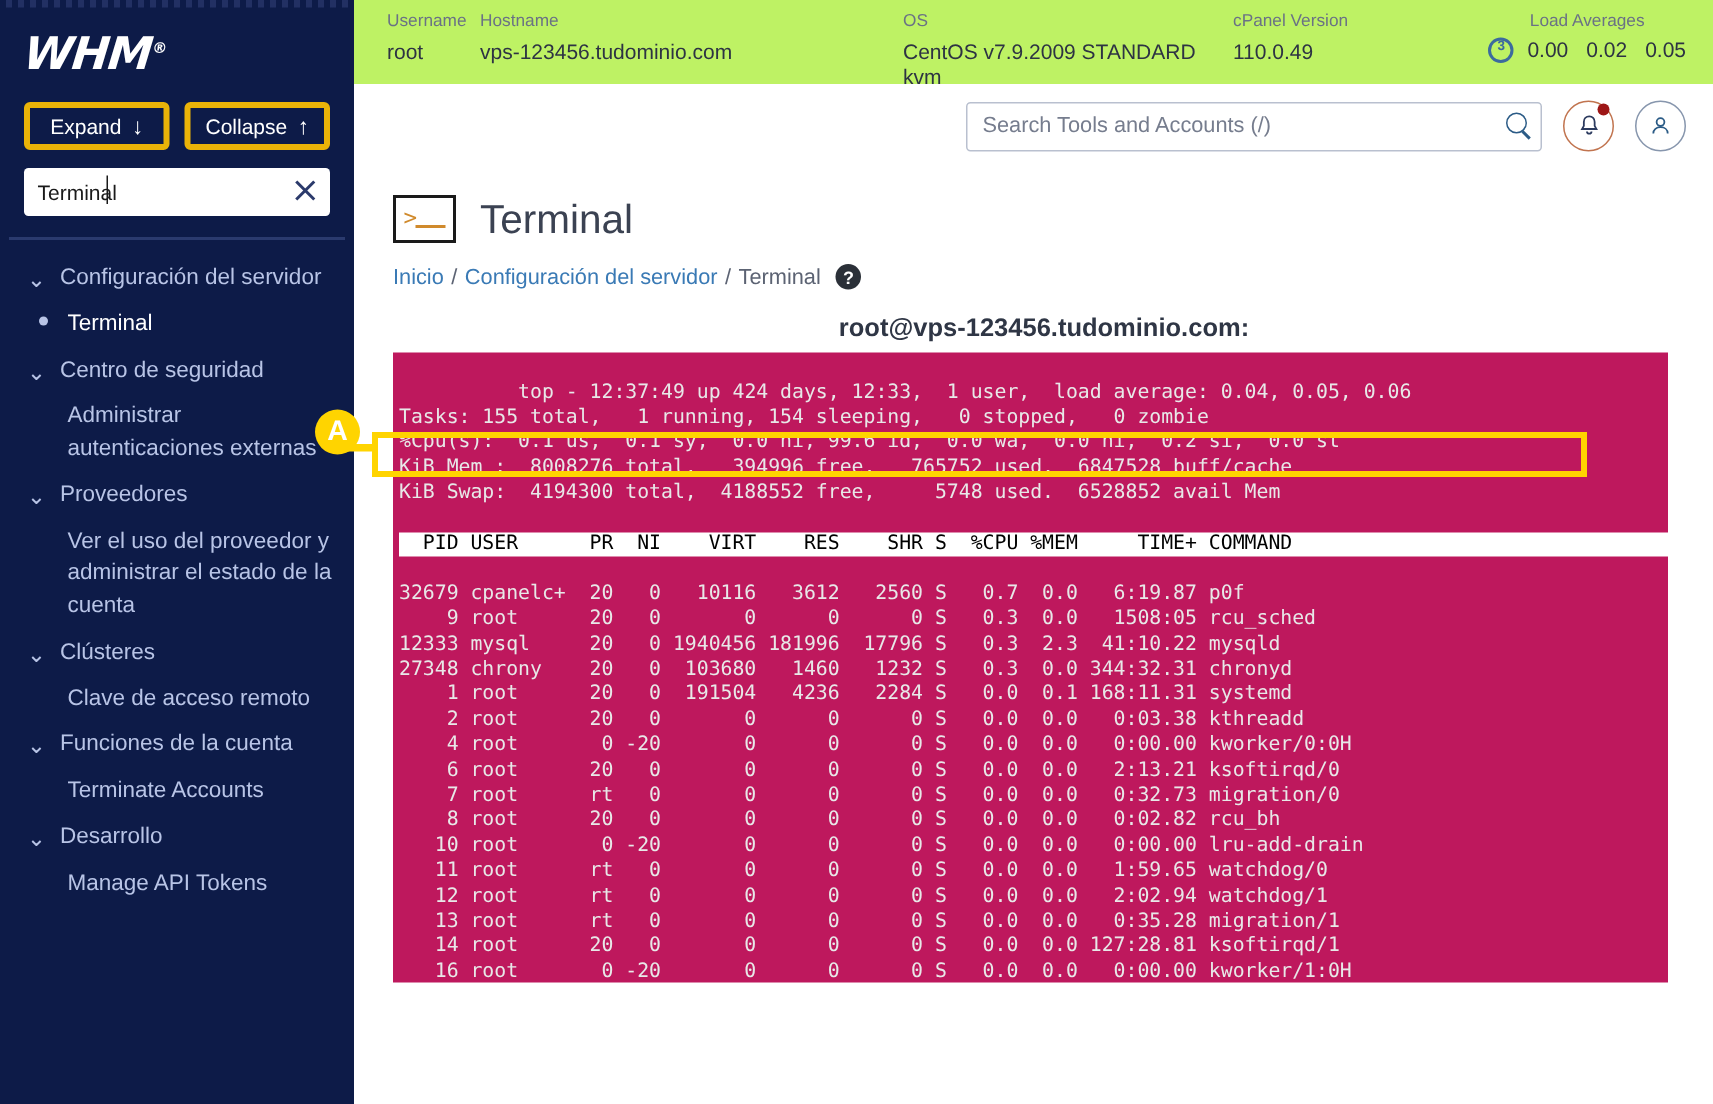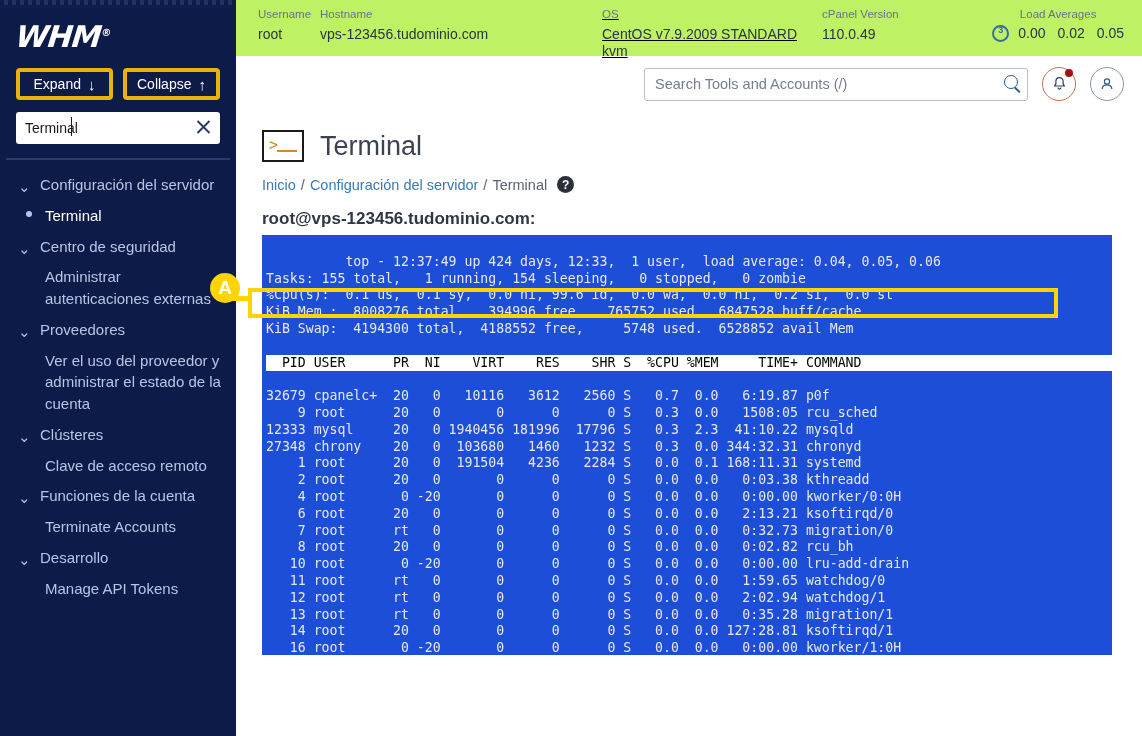--- a/index.html
+++ b/index.html
@@ -94,21 +94,21 @@
   .topbar {
     height: 56px; background: #bef264;
     display: flex; align-items: flex-start; padding: 8px 18px 0 22px;
     gap: 0;
   }
   .meta { display: flex; flex-direction: column; line-height: 1.2; }
   .meta-label { font-size: 11.5px; color: #6a7285; }
   .meta-val { font-size: 14px; color: #2d3343; margin-top: 4px; }
   .m-username { width: 62px; }
   .m-hostname { width: 282px; }
-  .m-os { width: 220px; text-decoration: underline; }
+  .m-os { width: 220px; }
   .m-cpanel { flex: 1; }
   .m-load { margin-left: auto; text-align: center; }
   .load-row { display: flex; align-items: center; gap: 9px; margin-top: 3px; }
   .load-icon {
     width: 17px; height: 17px; border-radius: 50%;
     border: 2px solid #3c6b9e; position: relative;
     display: inline-block;
   }
   .load-icon::after {
     content: "3"; position: absolute; left: 4px; top: -2px;
@@ -176,27 +176,27 @@
     width: 17px; height: 17px; border-radius: 50%;
     background: #2b3038; color: #fff; font-size: 12px; font-weight: bold;
     display: inline-flex; align-items: center; justify-content: center;
     margin-left: 5px; cursor: pointer;
   }
   .intro { margin-top: 20px; font-size: 14.5px; color: #3b4252; }
 
   
   .term-zone { position: relative; margin-top: 16px; }
   .term-heading {
-    text-align: left; font-size: 17px; font-weight: bold;
+    text-align: center; font-size: 17px; font-weight: bold;
     color: #2f3645; width: 868px;
   }
   .term-screen {
     margin-top: 6px;
     width: 850px; height: 420px;
-    background: #1d4ed8; overflow: hidden;
+    background: #be185d; overflow: hidden;
     position: relative;
     font-family: "DejaVu Sans Mono", monospace;
     font-size: 13.2px; line-height: 16.8px;
     color: #e8e8e8;
     padding: 2px 0 0 4px;
     white-space: pre;
   }
   .term-screen .hdrrow {
     background: #ffffff; color: #000000; display: block; width: 846px;
   }

